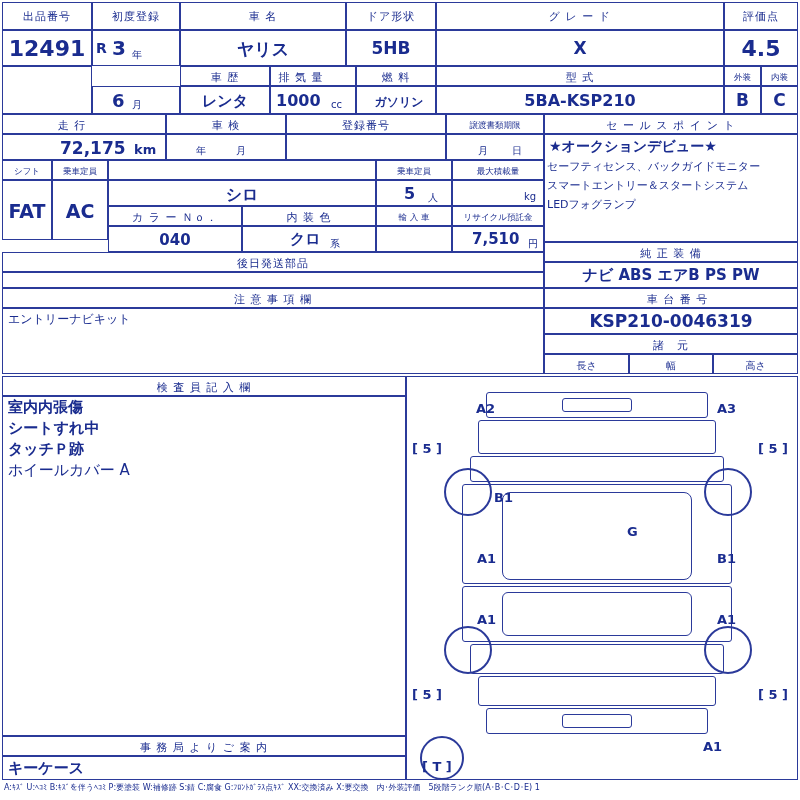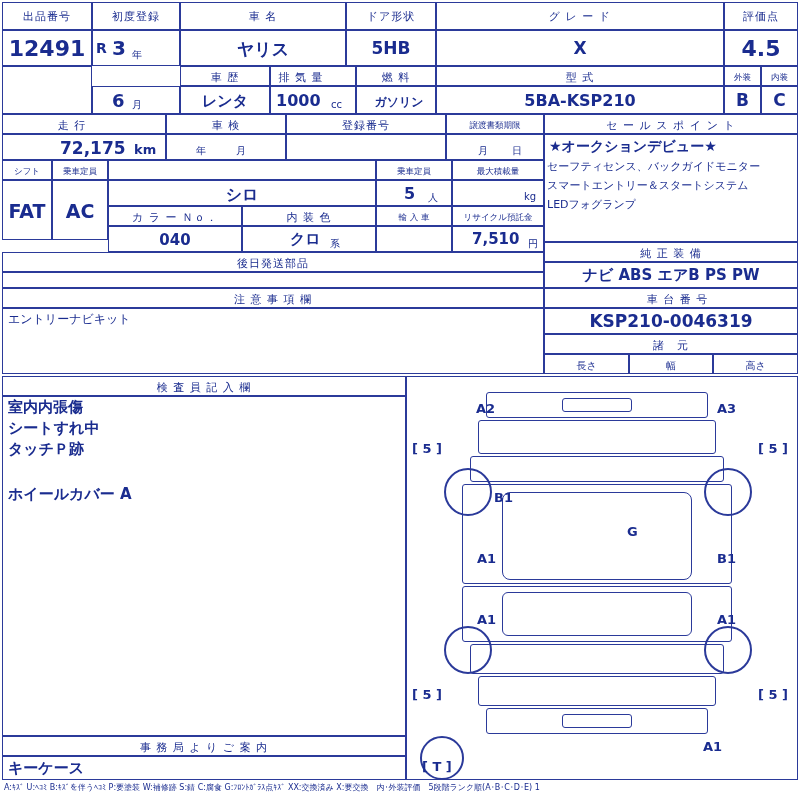--- a/index.html
+++ b/index.html
@@ -246,21 +246,21 @@
   <div class="bx" style="left:713px; top:354px; width:85px; height:20px;"></div>
   <div class="lbl sm ctr" style="left:713px; top:359px; width:85px;">高さ</div>
 
   <div class="bx" style="left:2px;  top:376px; width:404px; height:20px;"></div>
   <div class="lbl hdr ctr" style="left:2px; top:380px; width:404px;">検 査 員 記 入 欄</div>
 
   <div class="bx" style="left:2px;  top:396px; width:404px; height:340px;"></div>
   <div class="lbl" style="left:8px;  top:398px; font-size:15px; font-weight:bold;">室内内張傷</div>
   <div class="lbl" style="left:8px;  top:419px; font-size:15px; font-weight:bold;">シートすれ中</div>
   <div class="lbl" style="left:8px;  top:440px; font-size:15px; font-weight:bold;">タッチＰ跡</div>
-  <div class="lbl" style="left:8px;  top:461px; font-size:15px; font-weight:bold;margin-top:24px;">ホイールカバー A</div>
+  <div class="lbl" style="left:8px;  top:461px; font-size:15px; font-weight:normal;">ホイールカバー A</div>
 
   <div class="bx" style="left:2px;  top:736px; width:404px; height:20px;"></div>
   <div class="lbl hdr ctr" style="left:2px; top:740px; width:404px;">事 務 局 よ り ご 案 内</div>
 
   <div class="bx" style="left:2px;  top:756px; width:404px; height:24px;"></div>
   <div class="lbl" style="left:8px; top:759px; font-size:15px; font-weight:bold;">キーケース</div>
 
   <div class="bx" style="left:406px; top:376px; width:392px; height:404px;"></div>
 
   <div class="carwrap">

